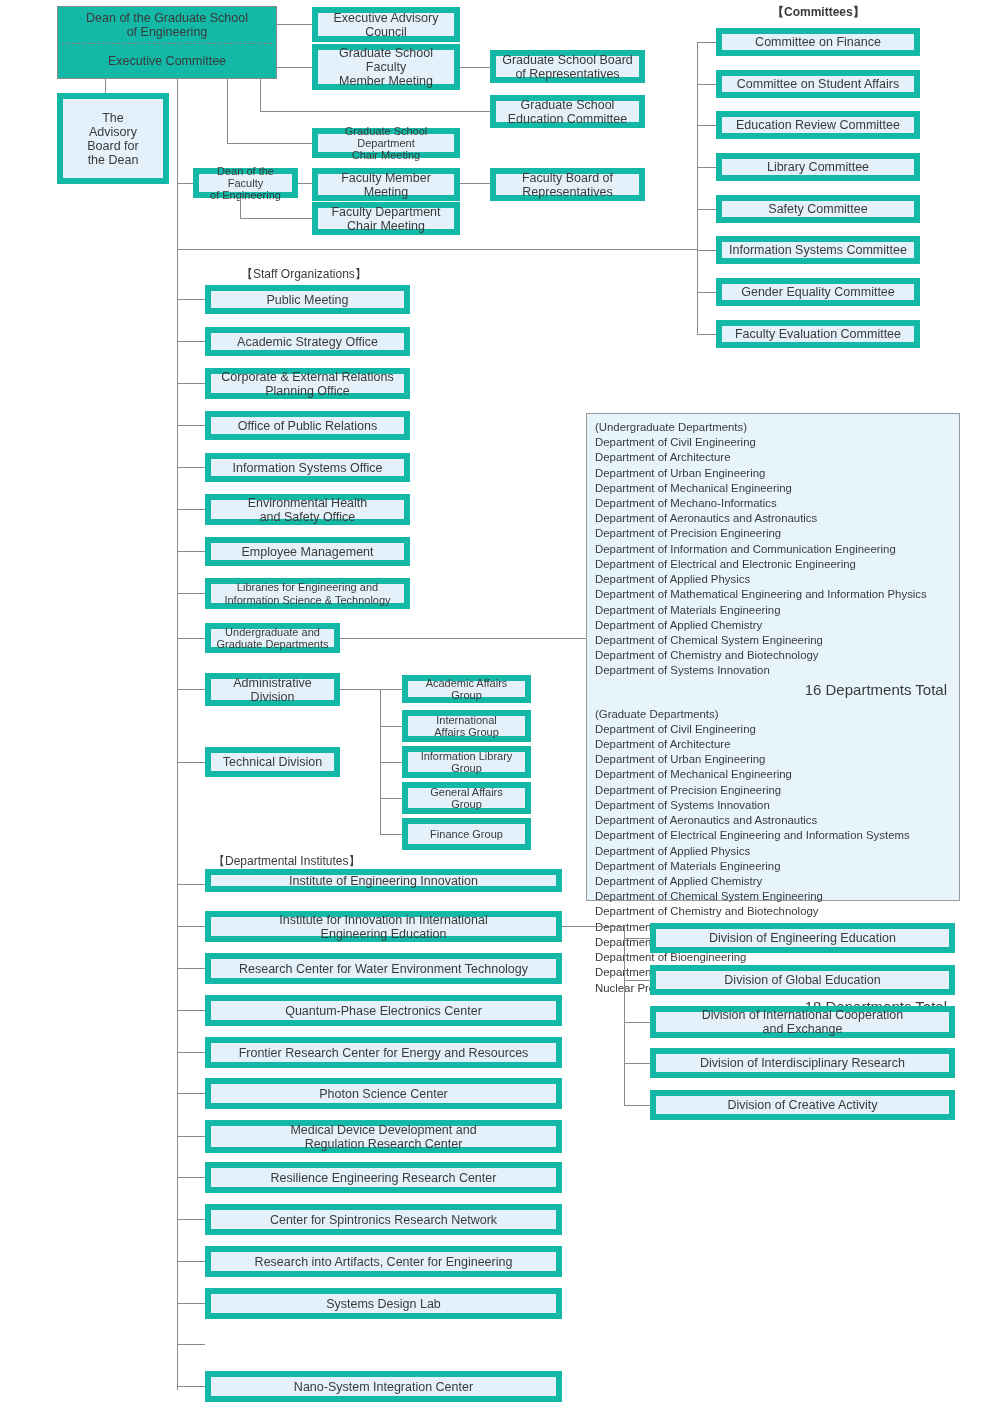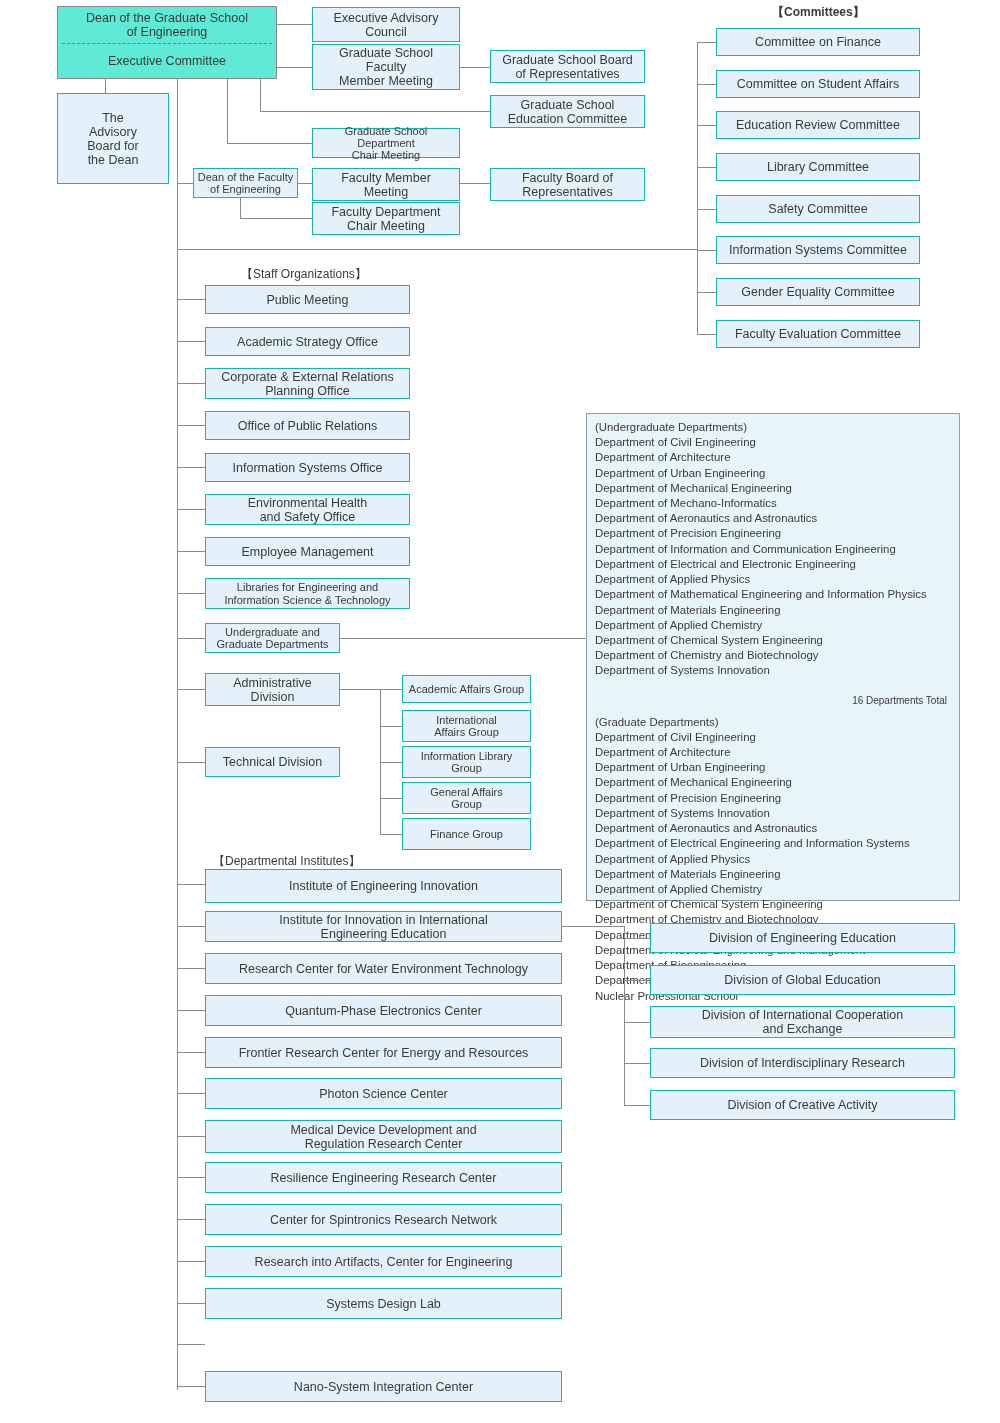--- a/index.html
+++ b/index.html
@@ -3,38 +3,38 @@
 <meta charset="utf-8">
 <style>
   html,body{margin:0;padding:0;background:#ffffff;}
   body{font-family:"Liberation Sans","DejaVu Sans",sans-serif;color:#333333;}
   #chart{position:relative;width:1000px;height:1423px;background:#ffffff;overflow:hidden;}
 
   .box{
     position:absolute;
     box-sizing:border-box;
     background:#e4f1fa;
-    border:1px solid #14b8a6;
+    border:6px solid #14b8a6;
     display:flex;
     align-items:center;
     justify-content:center;
     text-align:center;
     line-height:1.12;
     color:#3a3a3a;
     font-size:12.5px;
     padding:2px 3px;
     white-space:pre-line;
   }
   .box.small{font-size:11px;}
 
   
   .deanbox{
     position:absolute;
     box-sizing:border-box;
-    background:#5eead4;
+    background:#14b8a6;
     border:1px solid #8a8a8a;
   }
   .deanbox .seg{
     position:absolute;left:0;right:0;
     display:flex;align-items:center;justify-content:center;
     text-align:center;white-space:pre-line;line-height:1.15;
     font-size:12.5px;color:#3a3a3a;
   }
   .dashed-sep{
     position:absolute;left:4px;right:4px;
@@ -45,21 +45,21 @@
   .panel{
     position:absolute;
     box-sizing:border-box;
     background:#e8f4fc;
     border:1px solid #9a9a9a;
     padding:6px 8px;
   }
   .panel .grp-title{font-size:11.4px;color:#3a3a3a;line-height:1.33;}
   .panel ul{list-style:none;margin:0;padding:0;}
   .panel li{font-size:11.4px;color:#3a3a3a;line-height:1.335;white-space:nowrap;}
-  .panel .total{font-size:10px;color:#3a3a3a;text-align:right;padding-right:4px;margin-top:16px;}
+  .panel .total{font-size:15px;color:#3a3a3a;text-align:right;padding-right:4px;margin-top:2px;}
   .panel .spacer{height:9px;}
 
   .section-label{
     position:absolute;
     font-size:12px;
     color:#3a3a3a;
     white-space:nowrap;
   }
 
   
@@ -267,21 +267,21 @@
 
   <div class="box small" style="left:402px;top:782px;width:129px;height:32px;">General Affairs
 Group</div>
   <div class="ln lnh" style="left:380px;top:798px;width:22px;"></div>
 
   <div class="box small" style="left:402px;top:818px;width:129px;height:32px;">Finance Group</div>
   <div class="ln lnh" style="left:380px;top:834px;width:22px;"></div>
 
   <div class="section-label" style="left:213px;top:853px;">【Departmental Institutes】</div>
 
-  <div class="box" style="left:205px;top:869px;width:357px;height:34px;">Institute of Engineering Innovation</div>
+  <div class="box" style="left:205px;top:869px;width:357px;height:23px;">Institute of Engineering Innovation</div>
   <div class="ln lnh" style="left:177px;top:884px;width:28px;"></div>
 
   <div class="box" style="left:205px;top:911px;width:357px;height:31px;">Institute for Innovation in International
 Engineering Education</div>
   <div class="ln lnh" style="left:177px;top:926px;width:28px;"></div>
 
   <div class="box" style="left:205px;top:953px;width:357px;height:31px;">Research Center for Water Environment Technology</div>
   <div class="ln lnh" style="left:177px;top:968px;width:28px;"></div>
 
   <div class="box" style="left:205px;top:995px;width:357px;height:31px;">Quantum-Phase Electronics Center</div>

